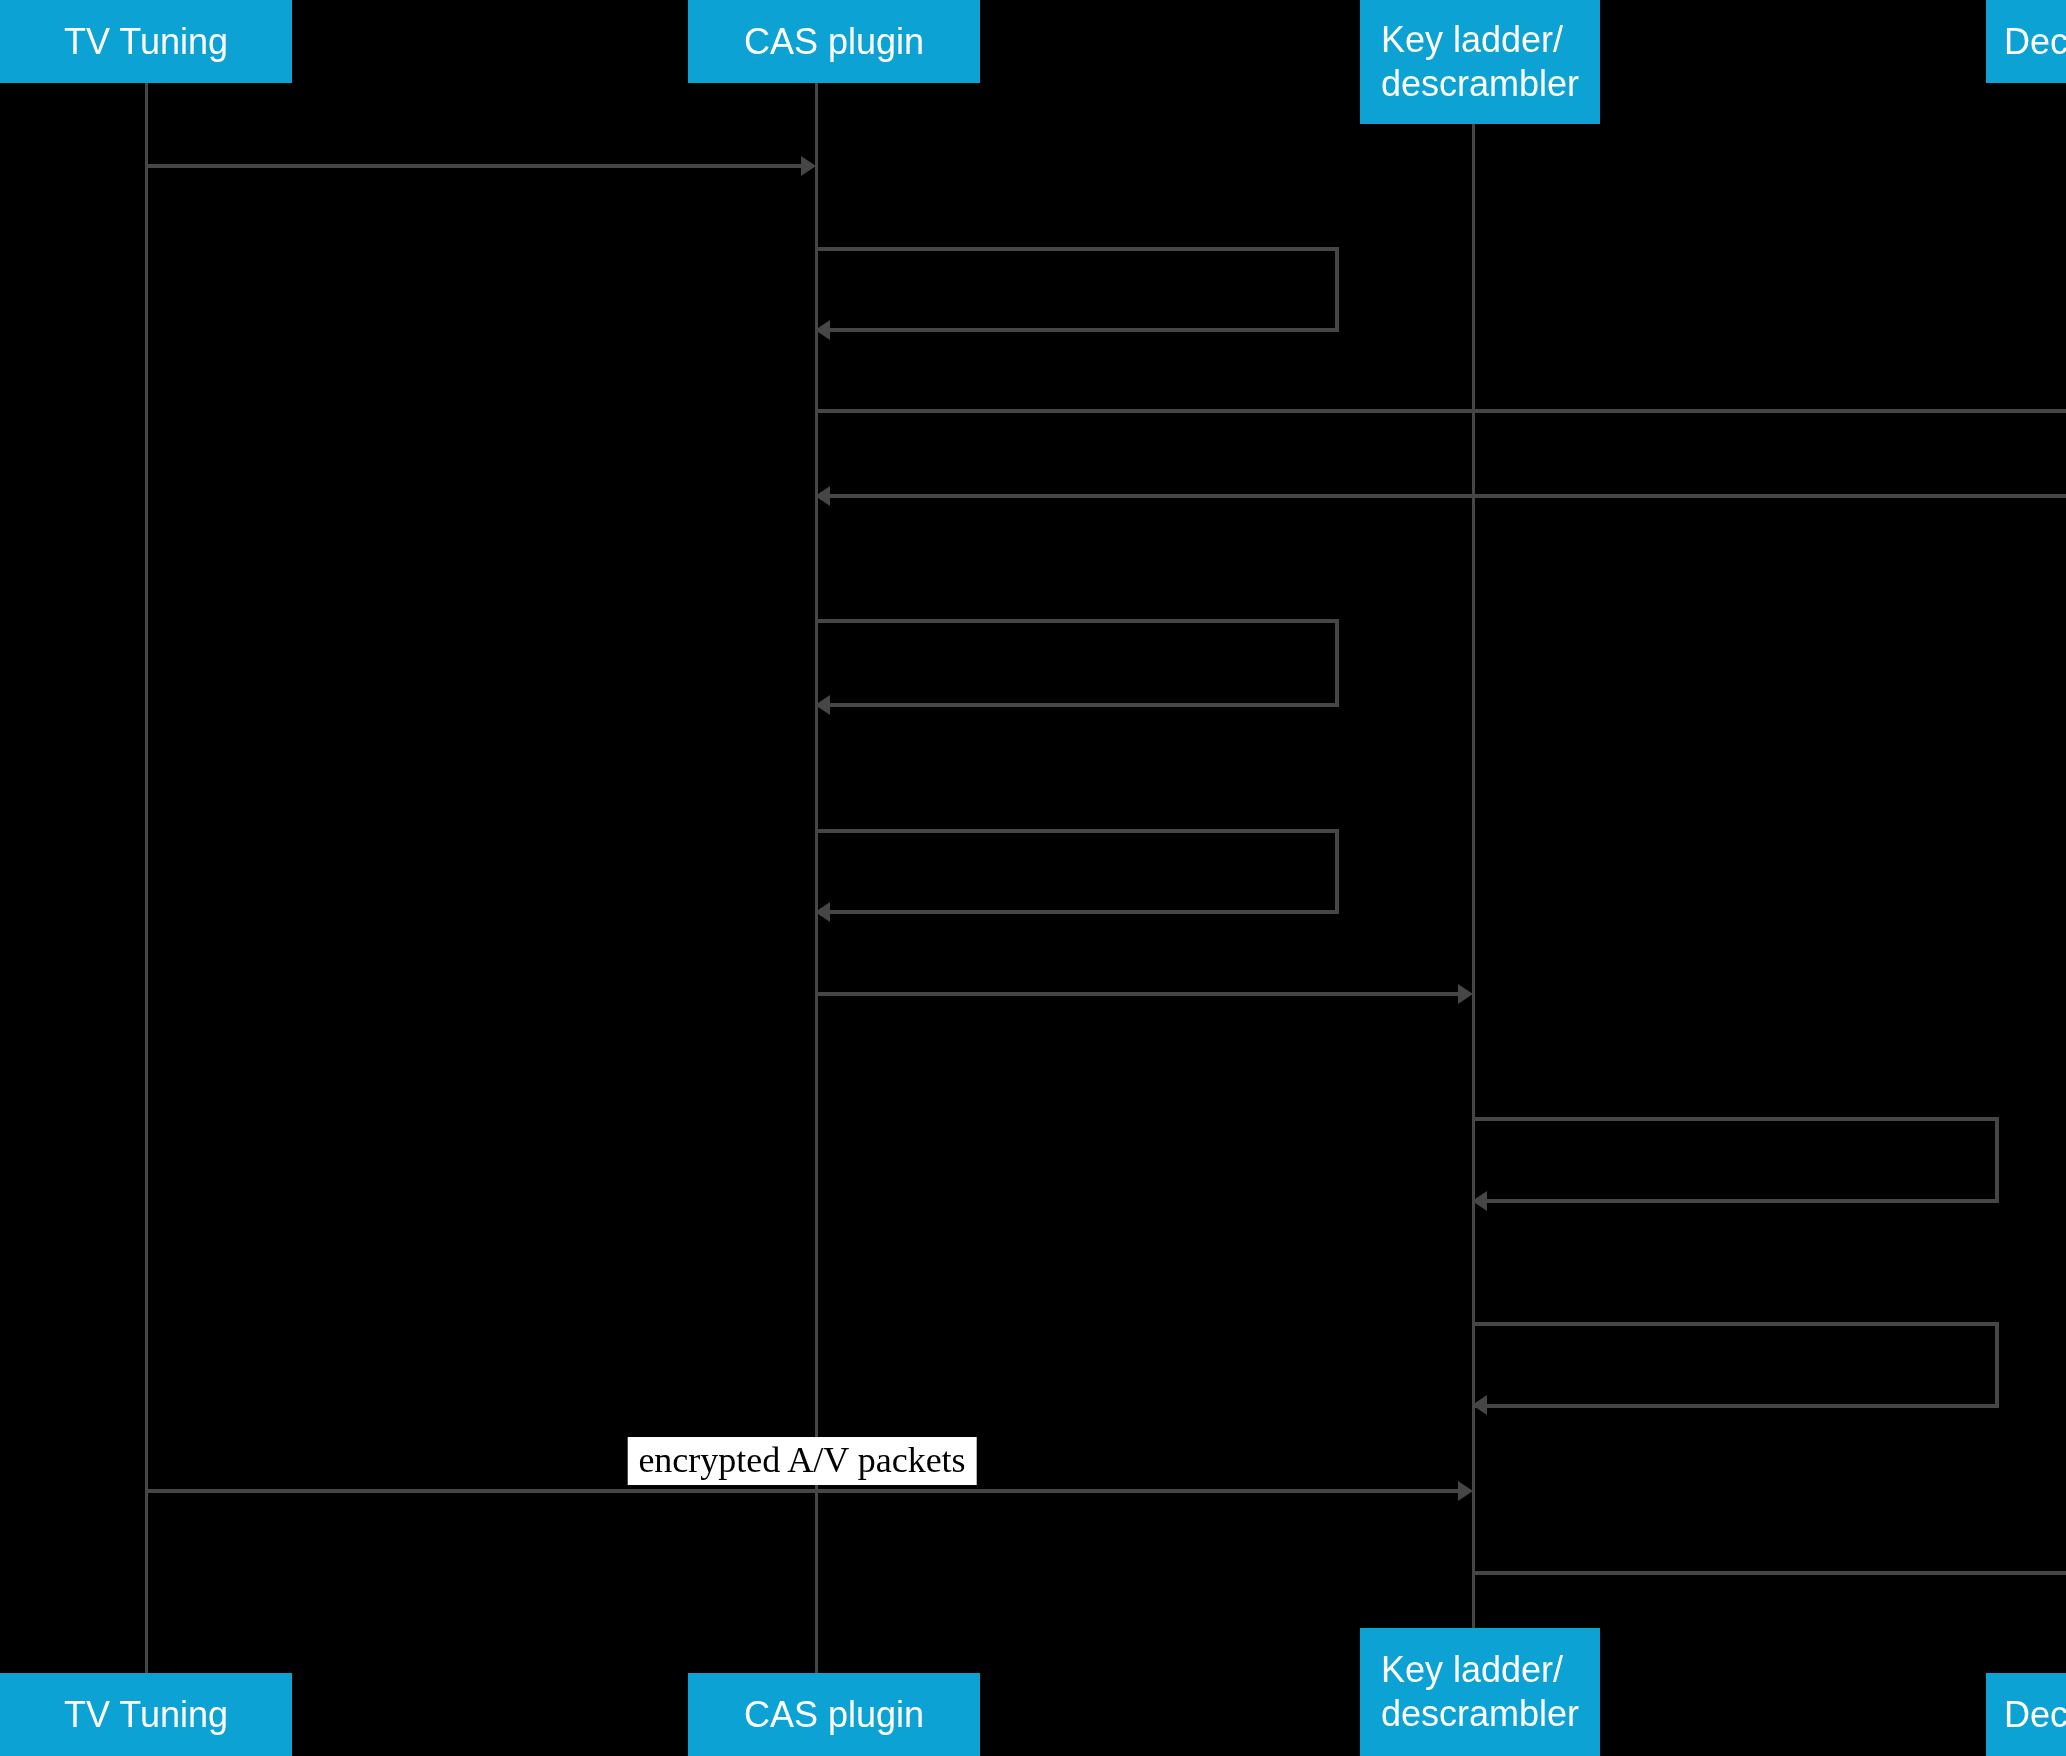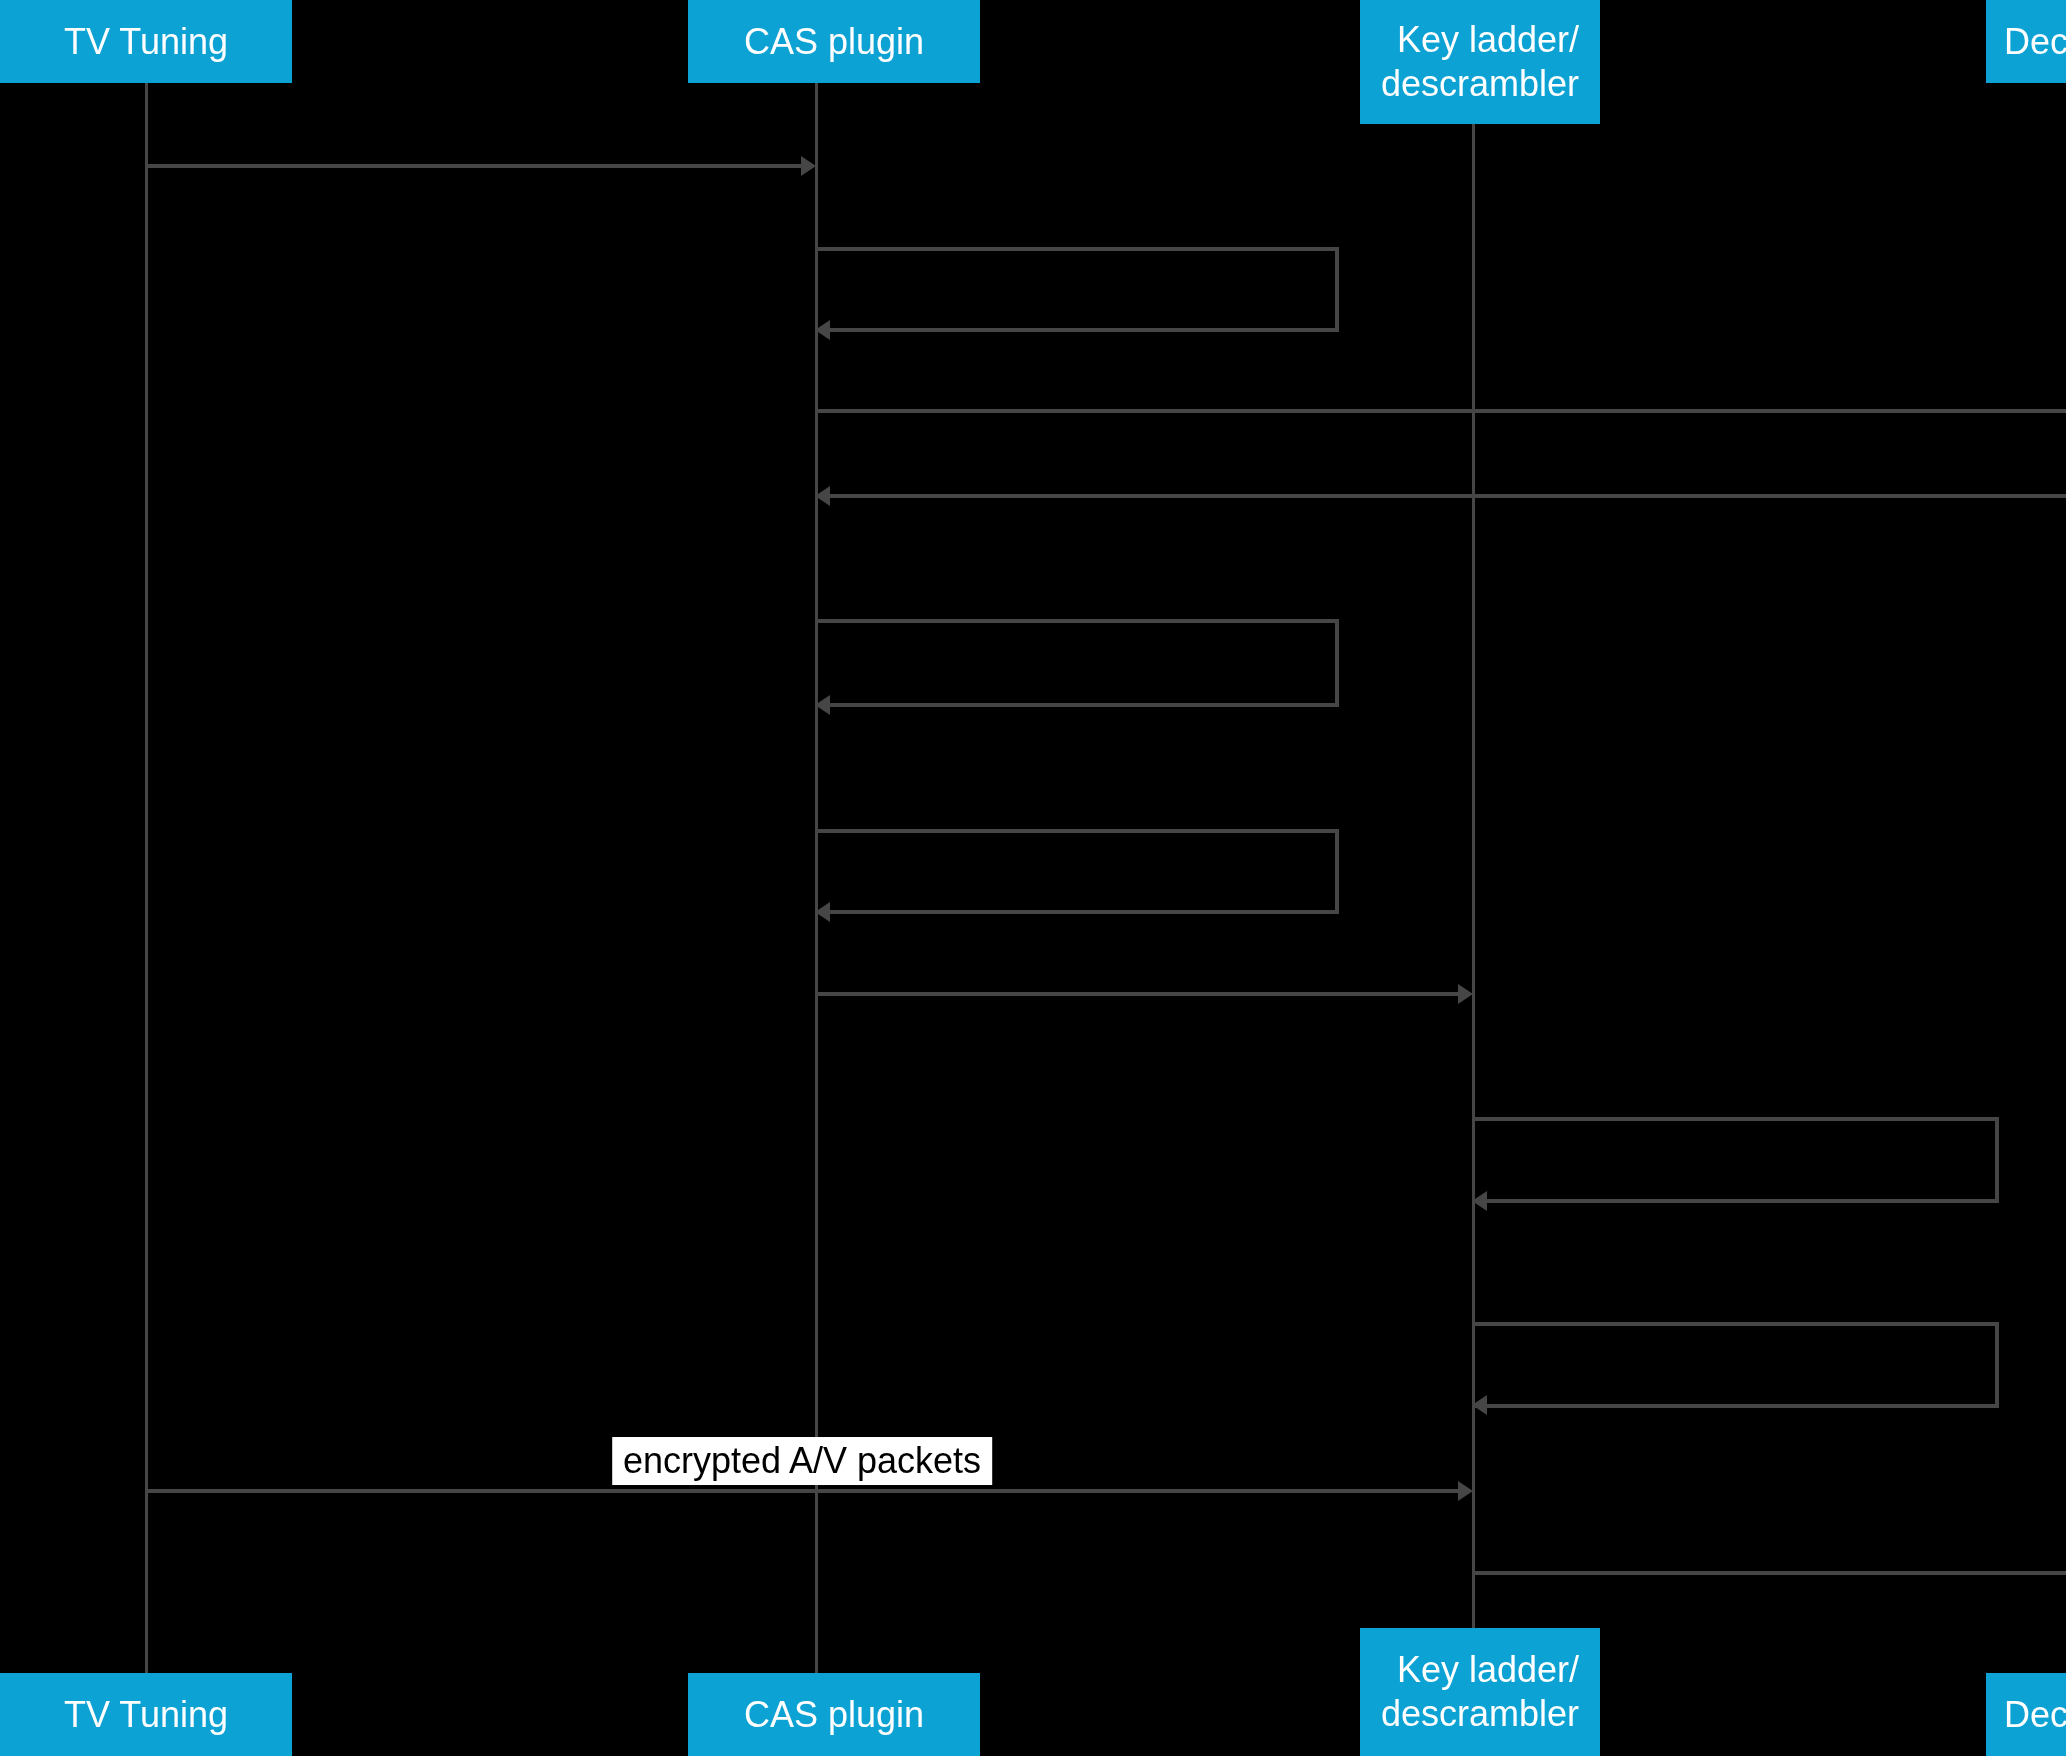--- a/index.html
+++ b/index.html
@@ -13,21 +13,21 @@
     background:var(--bg);
     font-family:"Liberation Sans", sans-serif;
     overflow:hidden;position:relative;
   }
   .stage{position:absolute;left:0;top:0;width:2662px;height:1756px;}
   .actor-box{
     position:absolute;
     background:var(--blue);
     color:#ffffff;
     display:flex;align-items:center;justify-content:center;
-    text-align:right;
+    text-align:left;
     font-size:36px;line-height:1.22;
     white-space:pre-line;
     z-index:4;
   }
   
   .a0{left:0px;width:292px;}
   .a1{left:688px;width:292px;}
   .a2{left:1360px;width:240px;}
   .a3{left:1986px;width:292px;}
   .top-single{top:0px;height:83px;}
@@ -88,21 +88,21 @@
       <div class="self-loop" style="left: 816px; top: 829px; width: 523px; height: 85px;"></div>
       <div class="msg-head" style="left: 815px; top: 902px; border-top: 10px solid transparent; border-bottom: 10px solid transparent; border-right: 15.7px solid rgb(70, 70, 70);"></div>
       <div class="msg-line" style="left: 816px; top: 992px; width: 643px;"></div>
       <div class="msg-head" style="top: 984px; border-top: 10px solid transparent; border-bottom: 10px solid transparent; left: 1458px; border-left: 15.7px solid rgb(70, 70, 70);"></div>
       <div class="self-loop" style="left: 1473px; top: 1117px; width: 526px; height: 86px;"></div>
       <div class="msg-head" style="left: 1472px; top: 1191px; border-top: 10px solid transparent; border-bottom: 10px solid transparent; border-right: 15.7px solid rgb(70, 70, 70);"></div>
       <div class="self-loop" style="left: 1473px; top: 1322px; width: 526px; height: 86px;"></div>
       <div class="msg-head" style="left: 1472px; top: 1395px; border-top: 10px solid transparent; border-bottom: 10px solid transparent; border-right: 15.7px solid rgb(70, 70, 70);"></div>
       <div class="msg-line" style="left: 146px; top: 1489px; width: 1313px;"></div>
       <div class="msg-head" style="top: 1481px; border-top: 10px solid transparent; border-bottom: 10px solid transparent; left: 1458px; border-left: 15.7px solid rgb(70, 70, 70);"></div>
-      <div class="msg-label" style="left: 802px; top: 1485px;">encrypted A/V packets</div>
+      <div class="msg-label" style="left: 802px; top: 1485px; font-family: Liberation Serif, serif;">encrypted A/V packets</div>
       <div class="msg-line" style="left: 1473px; top: 1571px; width: 644px;"></div>
     </div>
 
   <div class="actor-box a0 bot-single">TV Tuning</div>
   <div class="actor-box a1 bot-single">CAS plugin</div>
   <div class="actor-box a2 bot-double">Key ladder/
 descrambler</div>
   <div class="actor-box a3 bot-single">Decode, display</div>
 
 </div>

